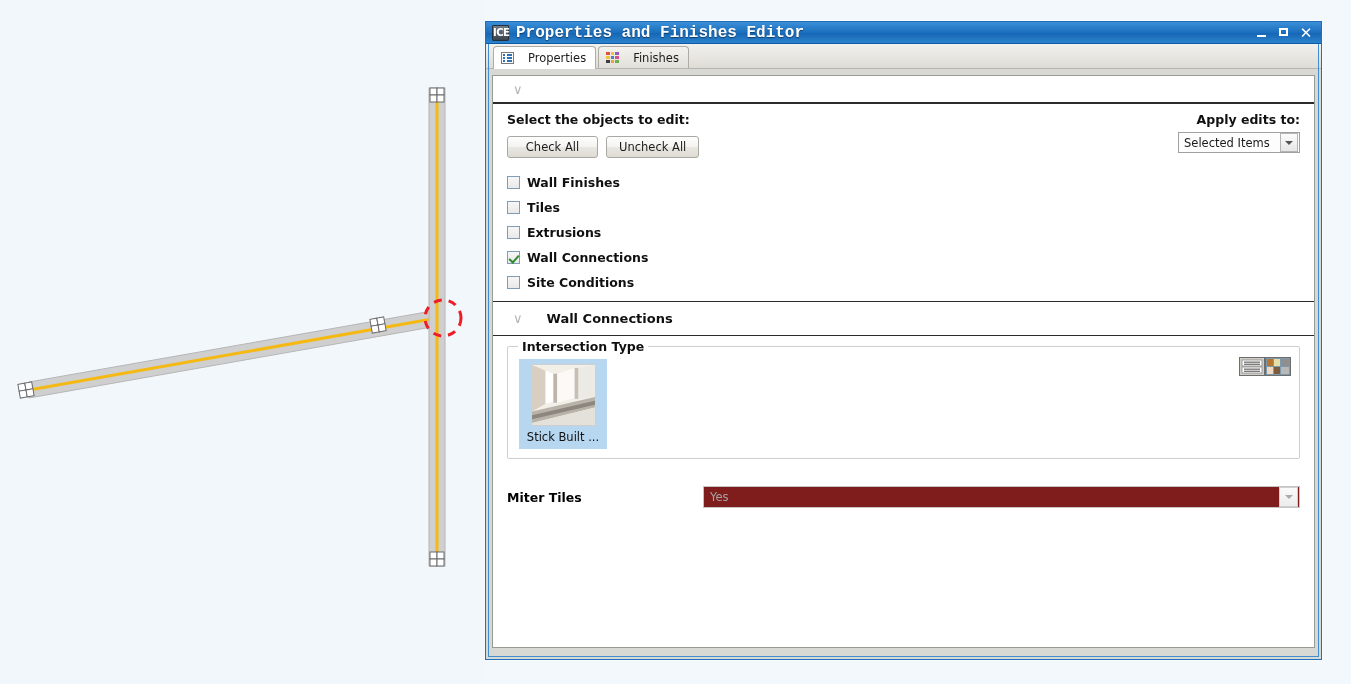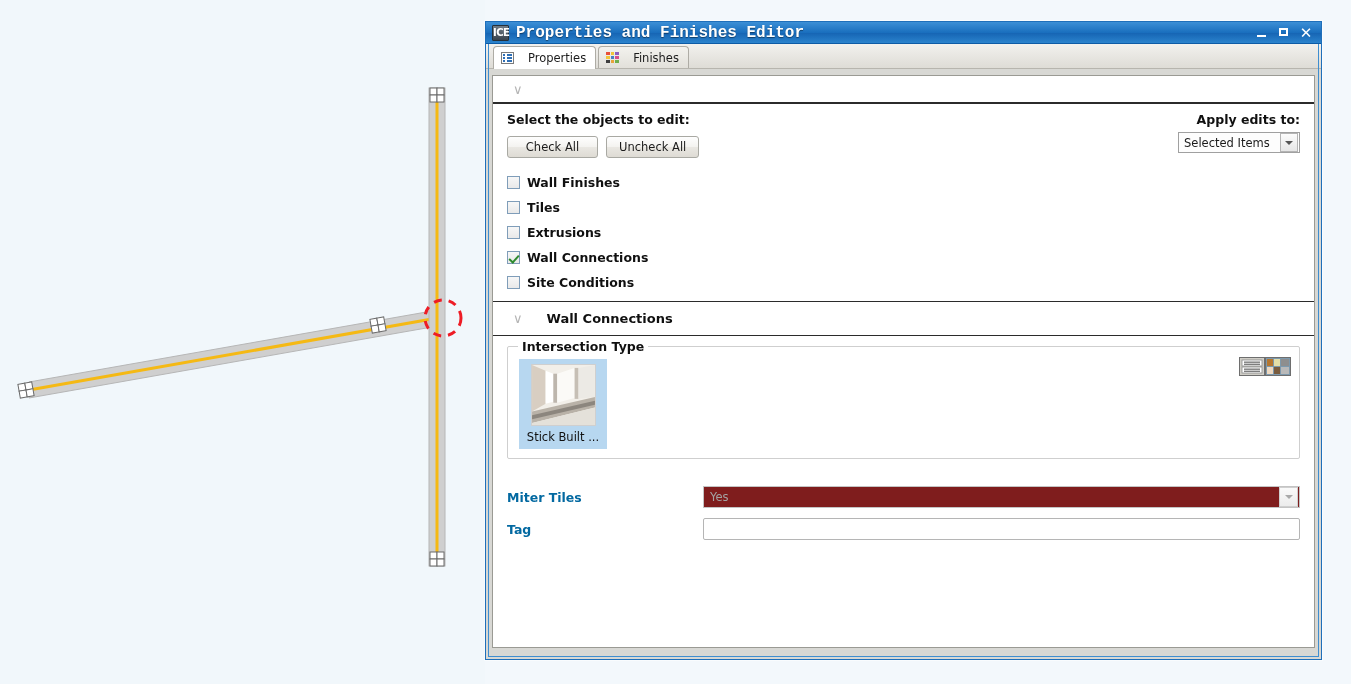--- a/index.html
+++ b/index.html
@@ -378,21 +378,21 @@
   #fields { padding: 22px 14px 0 14px; }
   .field-row {
     display: flex;
     align-items: center;
     height: 32px;
   }
   .field-label {
     width: 196px;
     font-size: 12.5px;
     font-weight: bold;
-    color: #0369a1;
+    color: #000000;
     font-family: "DejaVu Sans", sans-serif;
     flex: none;
   }
   .field-ctrl { flex: 1; }
   .combo-disabled {
     height: 22px;
     border: 1px solid #c4c4c4;
     background: #7f1d1d;
     display: flex;
     align-items: center;
@@ -619,22 +619,16 @@
         <div class="field-label">Miter Tiles</div>
         <div class="field-ctrl">
           <div class="combo-disabled">
             <span class="cv">Yes</span>
             <span class="arrow-btn">
                 <span class="tri-down"></span>
               </span>
           </div>
         </div>
       </div>
-      <div class="field-row">
-        <div class="field-label">Tag</div>
-        <div class="field-ctrl">
-          <input class="text-input" type="text" placeholder="" style="">
-        </div>
-      </div>
     </div>
 
   </div>
 </div>
 
 </body></html>

